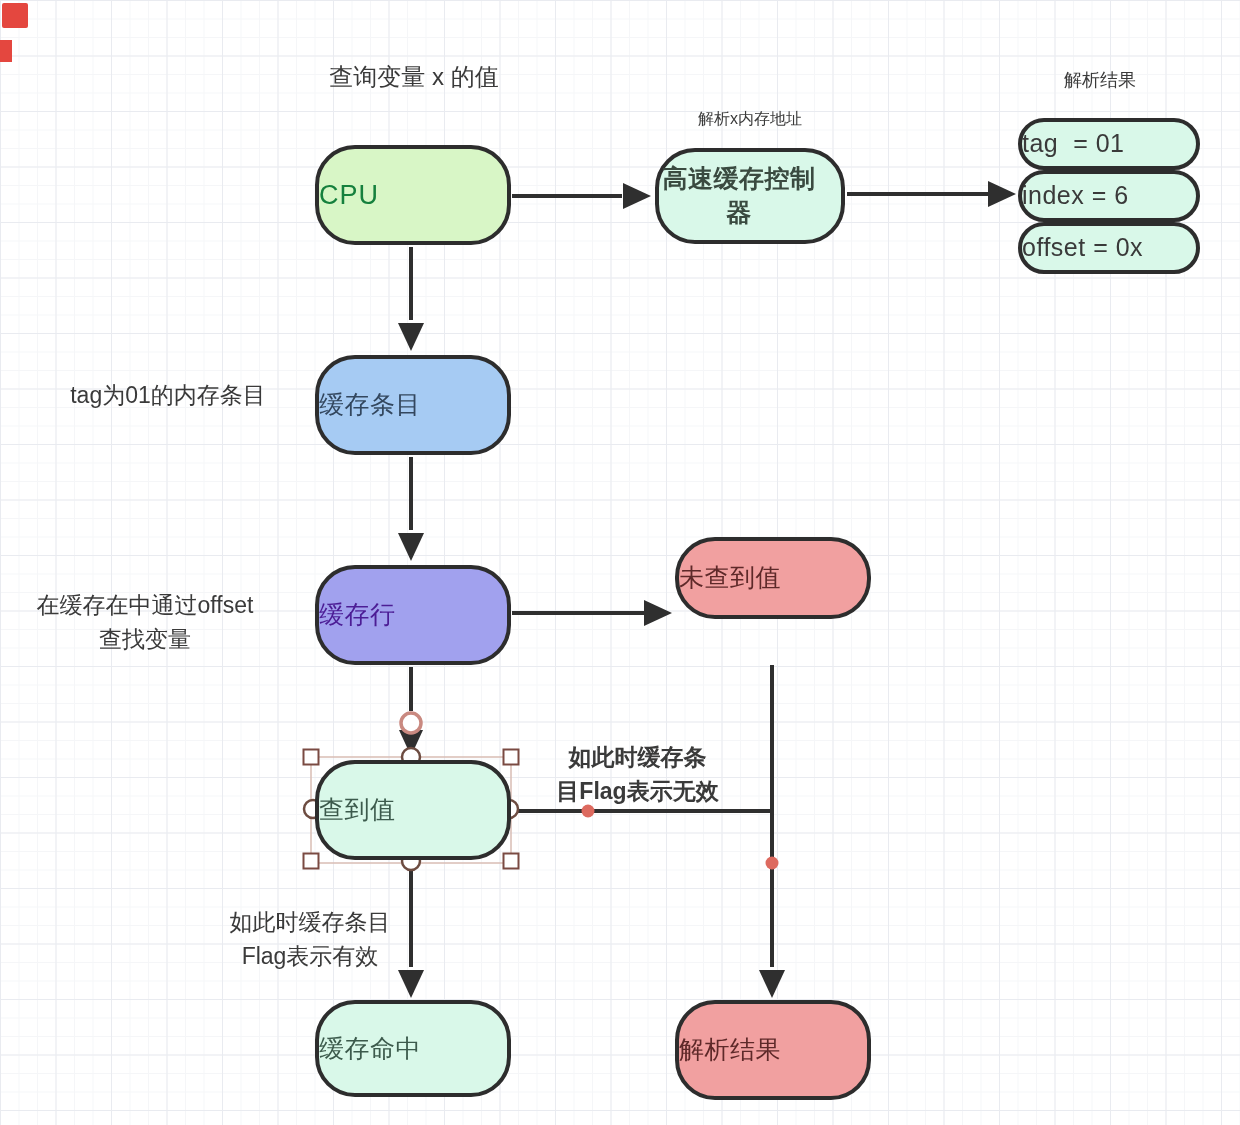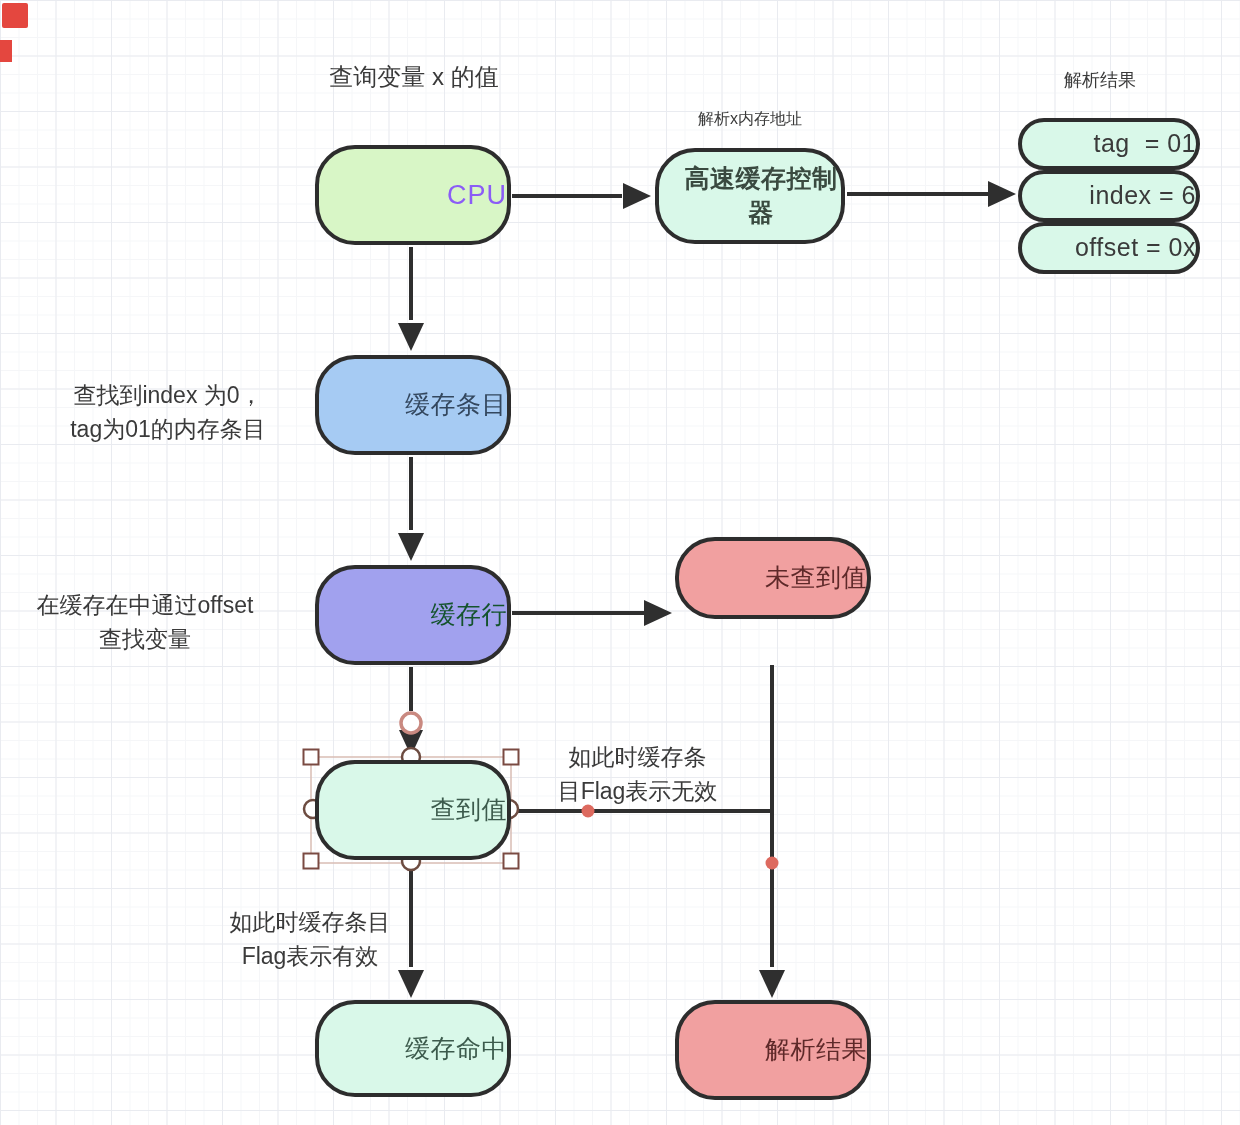--- a/index.html
+++ b/index.html
@@ -9,33 +9,33 @@
     background-image:
       linear-gradient(to right,#e9ebf0 1px,transparent 1px),
       linear-gradient(to bottom,#e9ebf0 1px,transparent 1px),
       linear-gradient(to right,#f5f6f8 1px,transparent 1px),
       linear-gradient(to bottom,#f5f6f8 1px,transparent 1px);
     background-size:55.5px 55.5px,55.5px 55.5px,18.5px 18.5px,18.5px 18.5px;
   }
   .edges{position:absolute;left:0;top:0;width:1240px;height:1125px;pointer-events:none;}
   .node{
     position:absolute;box-sizing:border-box;border:4px solid #2d2d2d;border-radius:40px;
-    display:flex;align-items:center;justify-content:flex-end;text-align:center;
+    display:flex;align-items:center;justify-content:flex-start;text-align:center;
     font-size:25px;letter-spacing:.5px;line-height:1.35;
   }
   .pill{border-radius:27px;border-width:4px;font-size:25px;}
   .pill .lbl{white-space:pre;}
   .note{position:absolute;color:#3a3a3a;font-size:23px;text-align:center;line-height:34px;}
   .red-mark{position:absolute;background:#e4473f;}
   
-  .green {background:#d8f6c6;color:#8b5cf6;}
+  .green {background:#d8f6c6;color:#15803d;}
   .mint  {background:#d9f8e9;color:#3c5a4c;}
   .mintp {background:#d9f8e9;color:#3a3a3a;}
   .blue  {background:#a6cbf3;color:#33475e;}
-  .purple{background:#a1a1ee;color:#14532d;}
+  .purple{background:#a1a1ee;color:#4c1d95;}
   .salmon{background:#f1a0a0;color:#5e2929;}
 </style>
 </head>
 <body>
 
 <div class="canvas">
 
   <svg class="edges" viewBox="0 0 1240 1125">
     <g stroke="#2f2f2f" stroke-width="4" fill="#2f2f2f">
 
@@ -85,30 +85,29 @@
   </svg>
 
   <div class="red-mark" style="left:2px;top:3px;width:26px;height:25px;border-radius:2px;"></div>
   <div class="red-mark" style="left:0;top:40px;width:12px;height:22px;"></div>
 
   <div class="note" style="left:264px;top:60px;width:300px;font-size:24px;">查询变量 x 的值</div>
   <div class="note" style="left:630px;top:102px;width:240px;font-size:16px;">解析x内存地址</div>
   <div class="note" style="left:995px;top:63px;width:210px;font-size:18px;">解析结果</div>
 
   <div class="note" style="left:28px;top:378px;width:280px;">
-    <div>查找到index 为0，</div>
     <div>tag为01的内存条目</div>
   </div>
 
   <div class="note" style="left:10px;top:588px;width:270px;">
     <div>在缓存在中通过offset</div>
     <div>查找变量</div>
   </div>
 
-  <div class="note" style="left:535px;top:740px;width:205px;">
+  <div class="note" style="left:535px;top:740px;width:205px;font-weight:bold;">
     <div>如此时缓存条</div>
     <div>目Flag表示无效</div>
   </div>
 
   <div class="note" style="left:195px;top:905px;width:230px;">
     <div>如此时缓存条目</div>
     <div>Flag表示有效</div>
   </div>
 
   <div class="node green" style="left:315px;top:145px;width:196px;height:100px;font-size:27px;letter-spacing:1px;">

